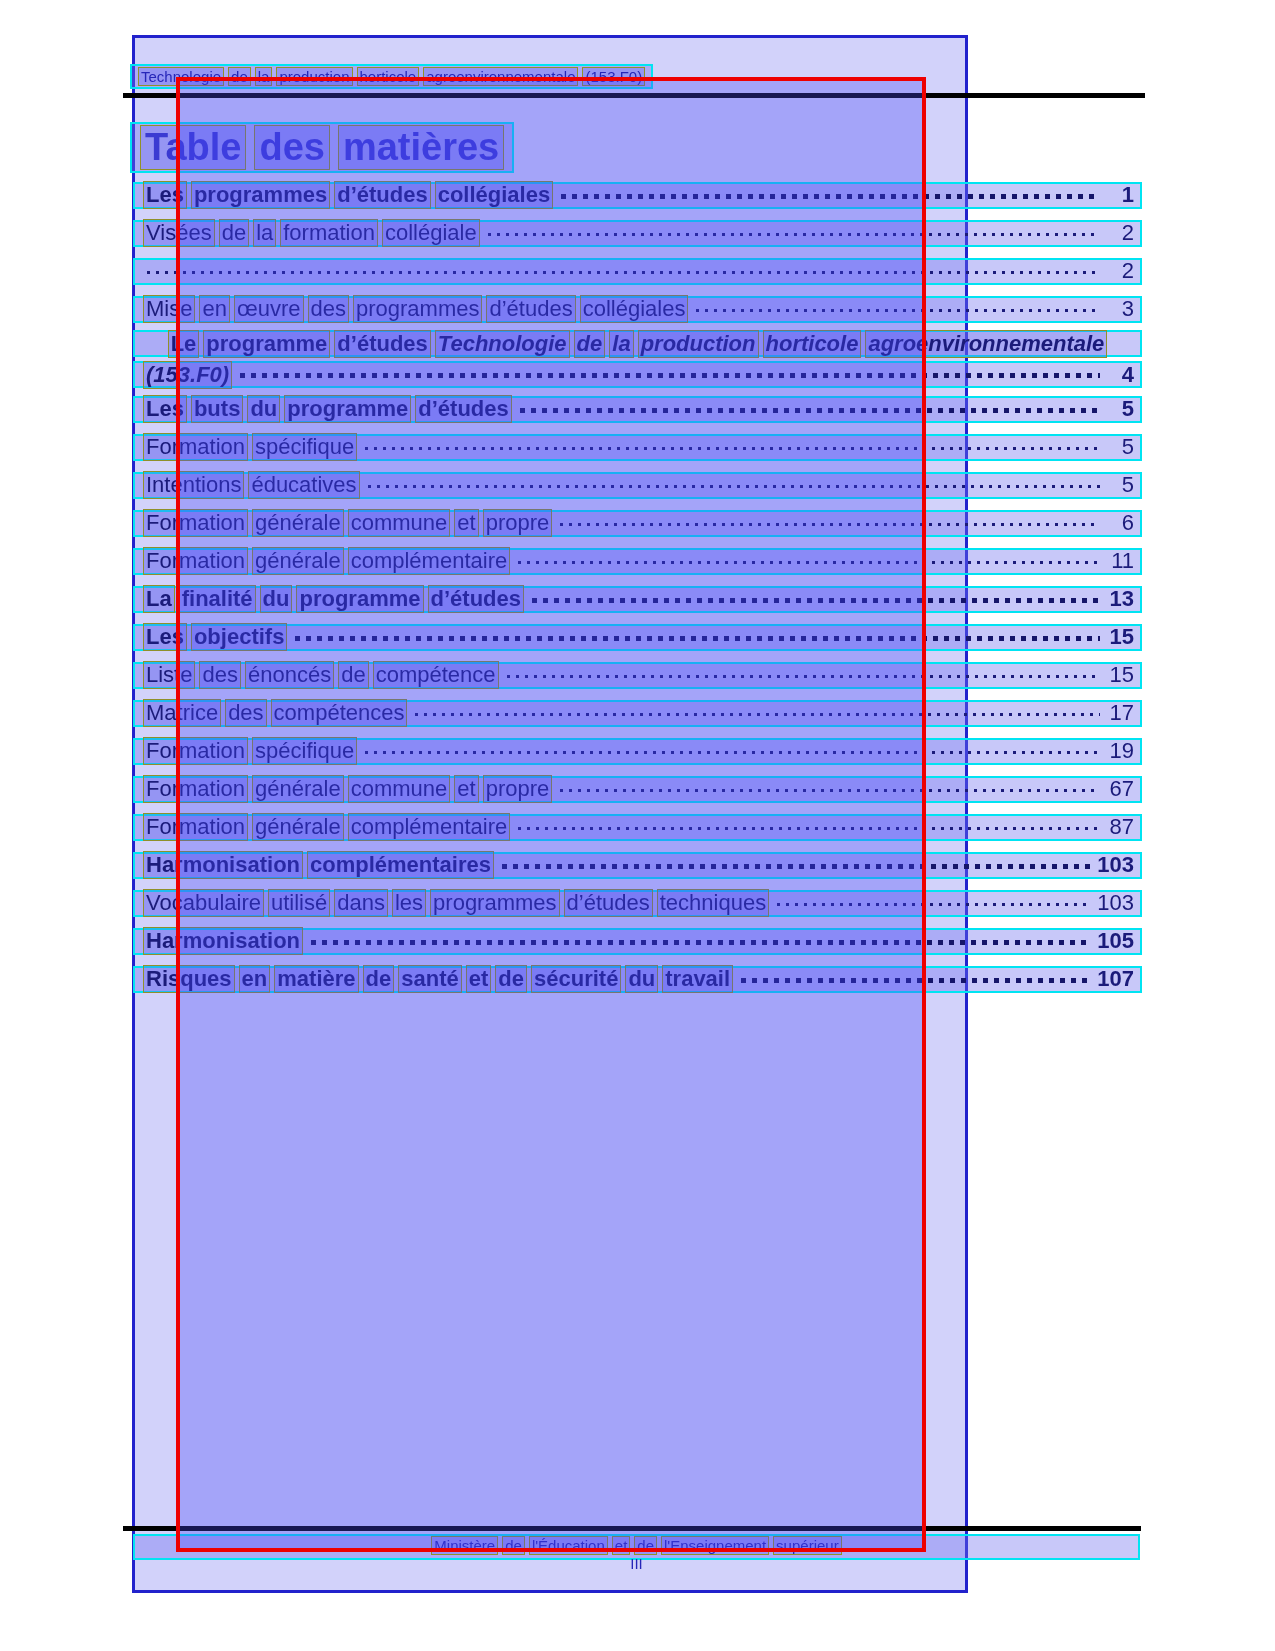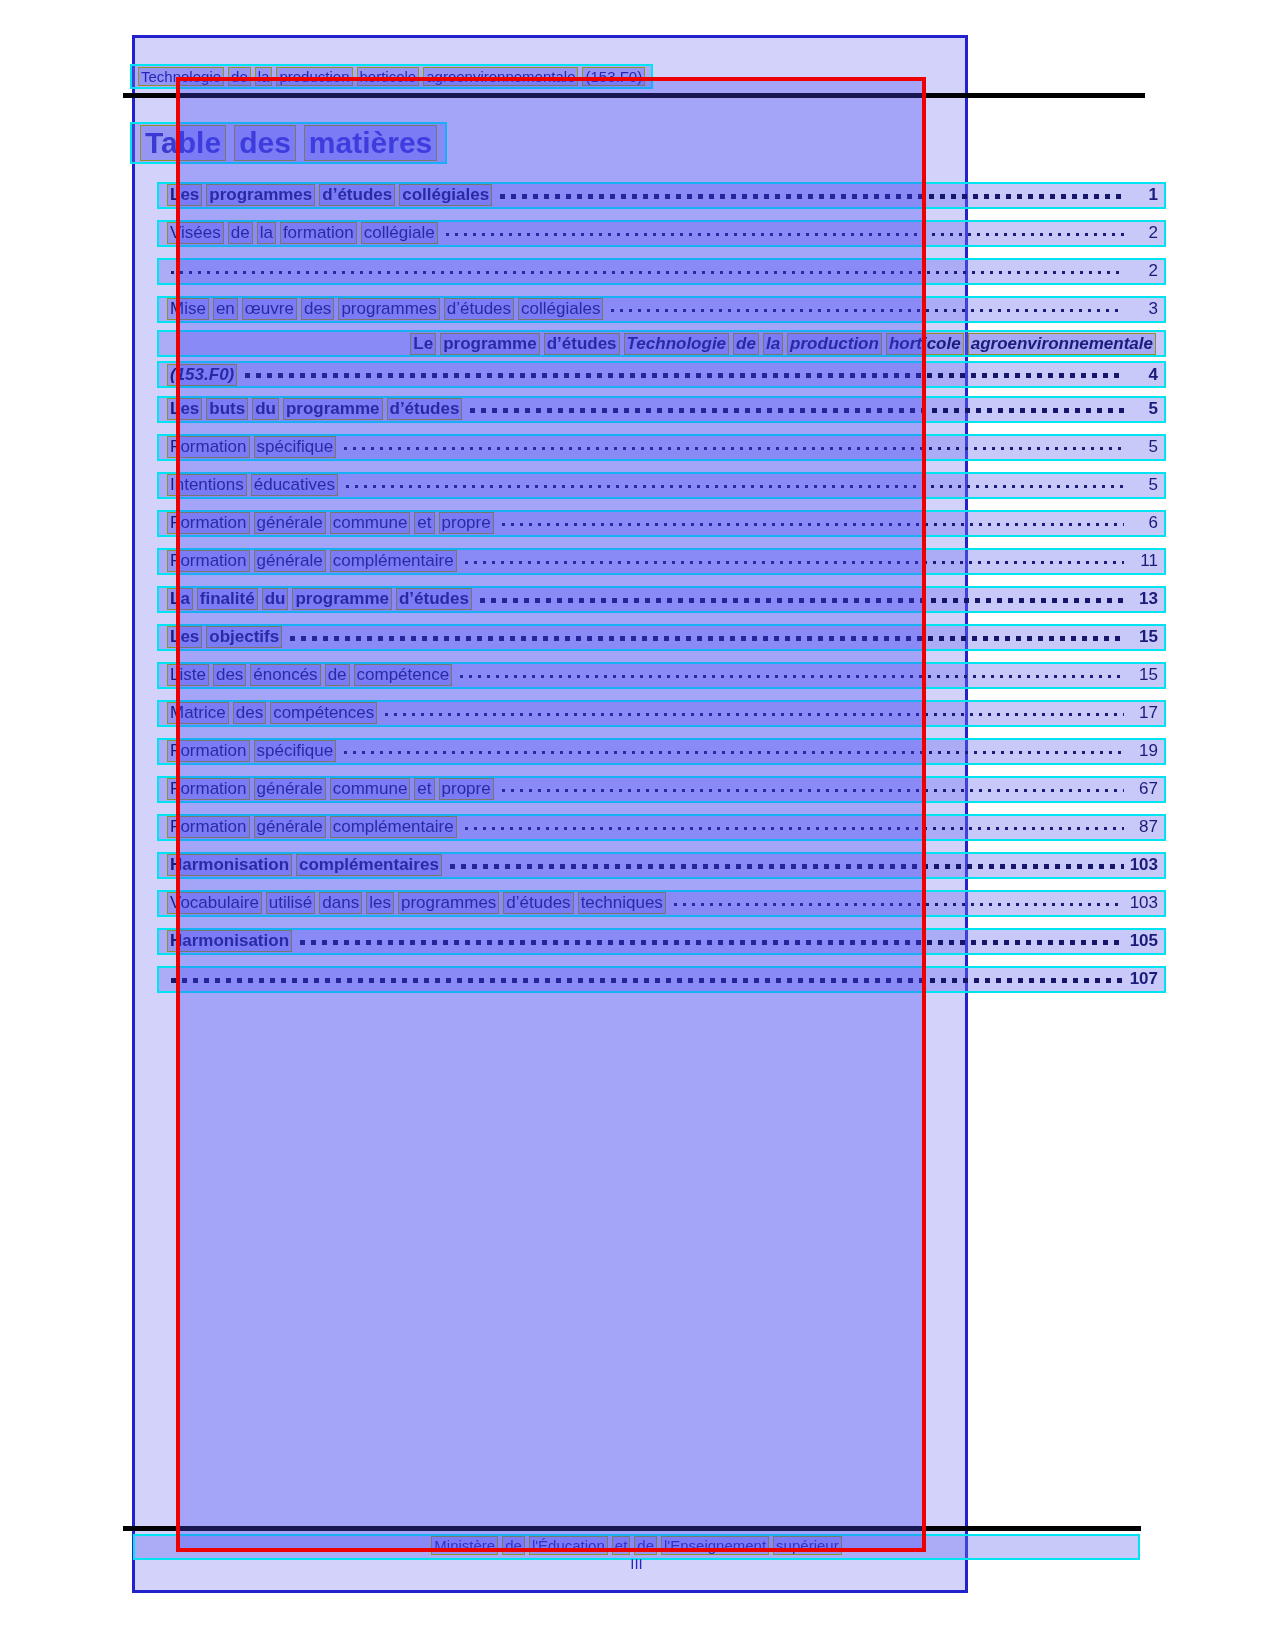--- a/index.html
+++ b/index.html
@@ -43,44 +43,43 @@
     padding:0 2px;margin:0 2px;white-space:nowrap;
   }
   .it .word,.word.it{font-style:italic;}
 
   .header-row{
     position:absolute;left:130px;top:64px;z-index:3;
     font-size:15px;color:var(--headfoot-blue);
   }
   .title-row{
     position:absolute;left:130px;top:122px;z-index:3;
-    font-size:30px;font-weight:bold;color:var(--title-blue);
+    font-size:38px;font-weight:bold;color:var(--title-blue);
   }
   .title-row .word{margin:0 4px;padding:0 4px;}
 
   .toc-list{
     position:absolute;left:133px;top:176px;width:1009px;z-index:3;
-    font-size:17px;
-    padding-left:24px;
+    font-size:22px;
   }
   .toc-row{display:flex;align-items:center;height:38px;}
   .toc-row .strip{flex:1;height:27px;padding:0 6px;}
   .toc-row.prog{height:31px;}
   .toc-row.bold{font-weight:bold;}
   .ind1 .strip{}
   .leader{
     flex:1;height:3px;margin:0 6px;align-self:flex-end;margin-bottom:9px;
     background-image:repeating-linear-gradient(to right,var(--text-navy) 0 3px,transparent 3px 9px);
   }
   .bold .leader{
     height:5px;margin-bottom:8px;
     background-image:repeating-linear-gradient(to right,#15156a 0 5px,transparent 5px 11px);
   }
   .page-num{min-width:28px;text-align:right;}
-  .jline{justify-content:flex-end;}
+  .jline{justify-content:center;}
 
   .footer-row{
     position:absolute;left:133px;top:1534px;width:1007px;z-index:3;
     font-size:15px;color:var(--headfoot-blue);
   }
   .footer-row .strip{height:26px;padding:0 6px;flex-direction:column;}
   .footer-spacer{flex:1;}
 
   
   .overlay{
@@ -289,20 +288,21 @@
   <div class="toc-row bold">
     <div class="strip">
       <span class="words"><span class="word">Harmonisation</span></span>
       <div class="leader"></div>
       <span class="page-num">105</span>
     </div>
   </div>
 
   <div class="toc-row bold">
     <div class="strip">
+      <span class="words"><span class="word">Risques</span><span class="word">en</span><span class="word">matière</span><span class="word">de</span><span class="word">santé</span><span class="word">et</span><span class="word">de</span><span class="word">sécurité</span><span class="word">du</span><span class="word">travail</span></span>
       <div class="leader"></div>
       <span class="page-num">107</span>
     </div>
   </div>
 </div>
 
 <div class="footer-row">
   <div class="strip">
     <span class="wordize"><span class="word">Ministère</span><span class="word">de</span><span class="word">l'Éducation</span><span class="word">et</span><span class="word">de</span><span class="word">l'Enseignement</span><span class="word">supérieur</span></span>
     <span class="footer-spacer"></span>

